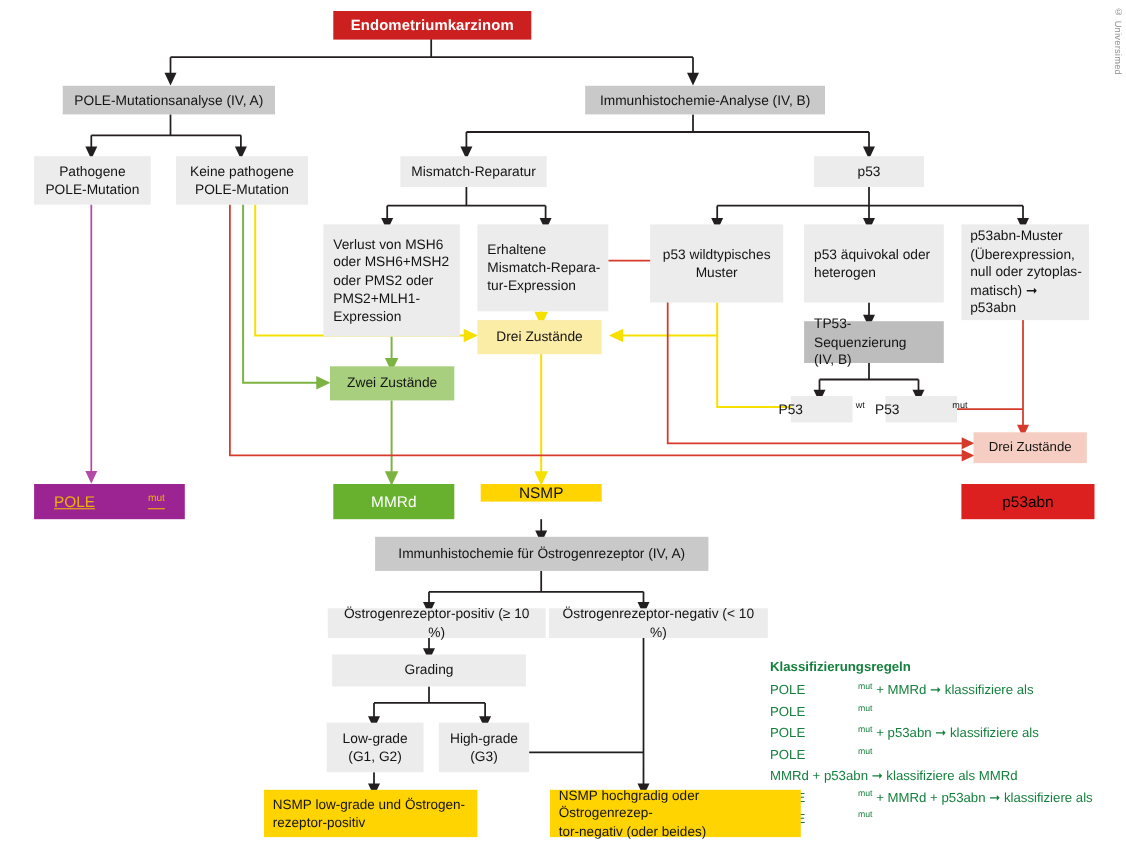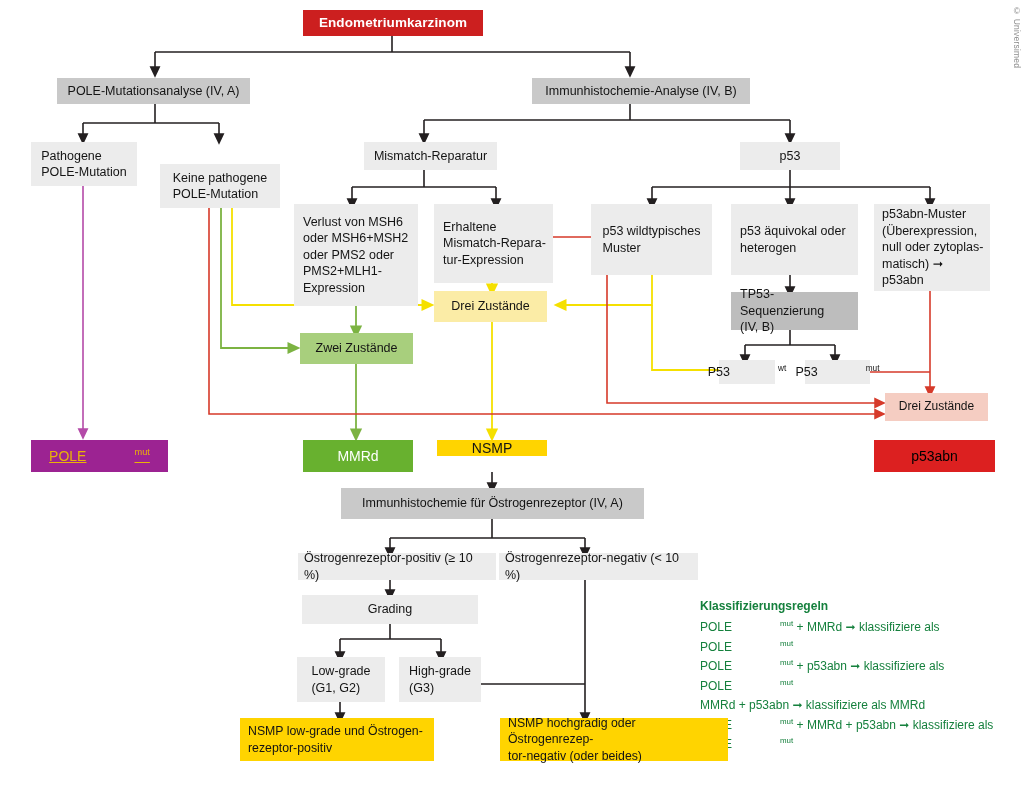--- a/index.html
+++ b/index.html
@@ -13,20 +13,21 @@
     height:786px;
     background:#ffffff;
     overflow:hidden;
   }
   .box{
     position:absolute;
     box-sizing:border-box;
     display:flex;
     align-items:center;
     justify-content:center;
+    text-align:center;
     font-size:12.5px;
     line-height:1.32;
     color:#141414;
     padding:3px 6px;
     white-space:pre-line;
     z-index:5;
   }
   .box.left{ justify-content:flex-start; text-align:left; }
   .grey-light{ background:#ececec; }
   .grey-mid{ background:#c9c9c9; }
@@ -187,21 +188,21 @@
 
   <div class="box grey-mid" style="left:532px;top:78px;width:218px;height:26px;">
     <span>Immunhistochemie-Analyse (IV, B)</span>
   </div>
 
   <div class="box grey-light" style="left:31px;top:142px;width:106px;height:44px;">
     <span>Pathogene
 POLE-Mutation</span>
   </div>
 
-  <div class="box grey-light" style="left:160px;top:142px;width:120px;height:44px;margin-top:22px;">
+  <div class="box grey-light" style="left:160px;top:142px;width:120px;height:44px;">
     <span>Keine pathogene
 POLE-Mutation</span>
   </div>
 
   <div class="box grey-light" style="left:364px;top:142px;width:133px;height:28px;">
     <span>Mismatch-Reparatur</span>
   </div>
 
   <div class="box grey-light" style="left:740px;top:142px;width:100px;height:28px;">
     <span>p53</span>

